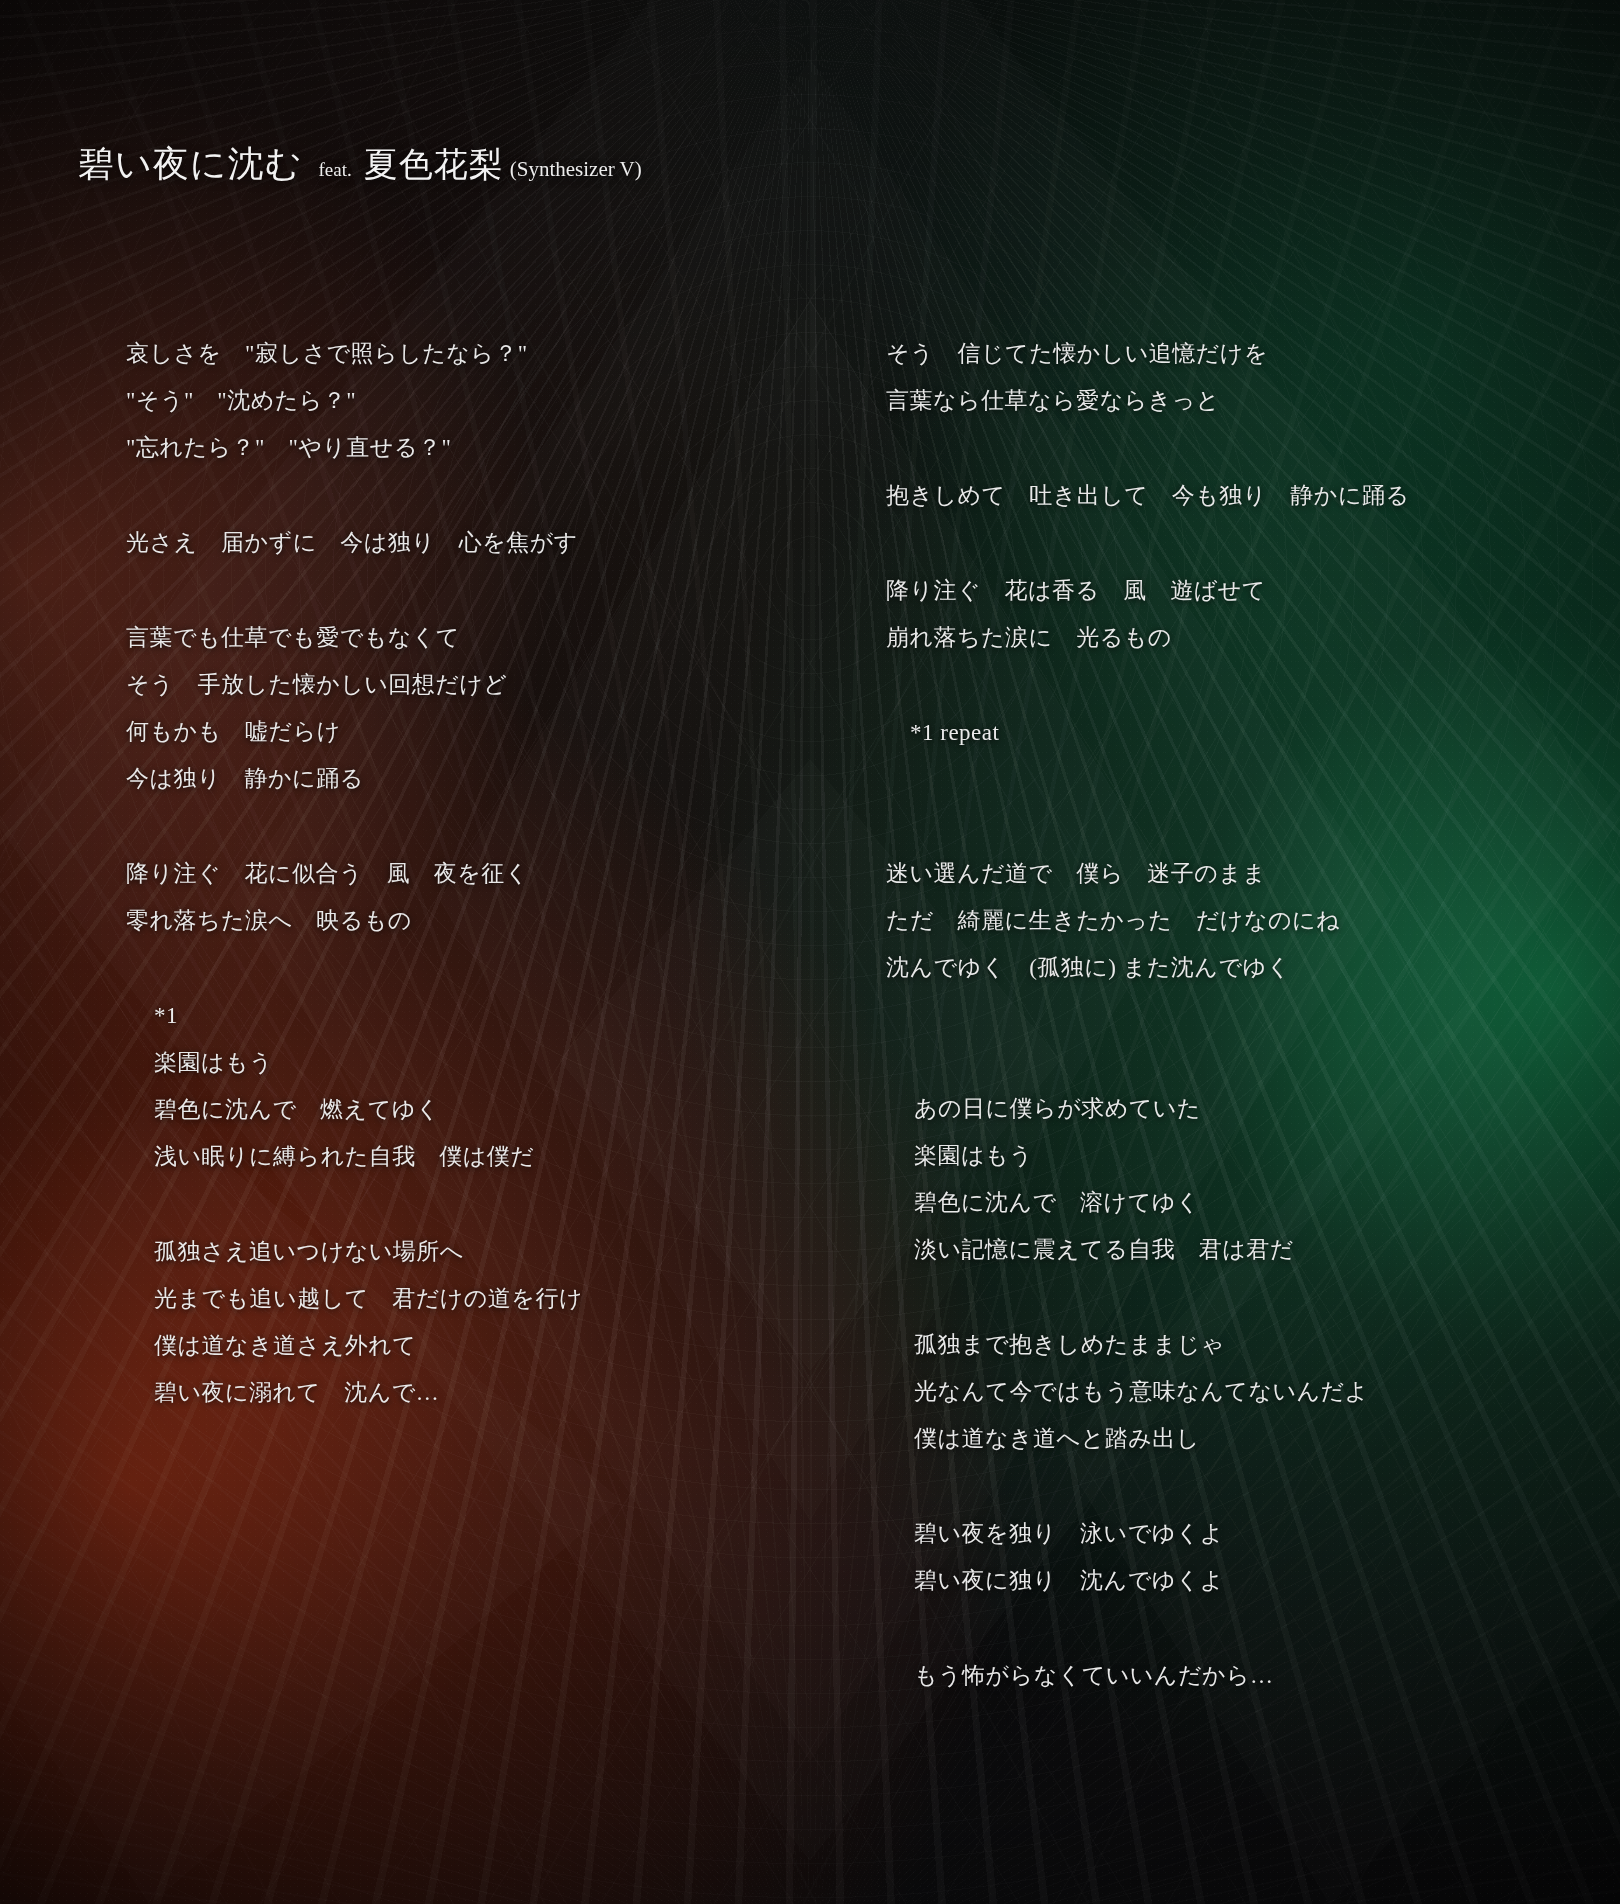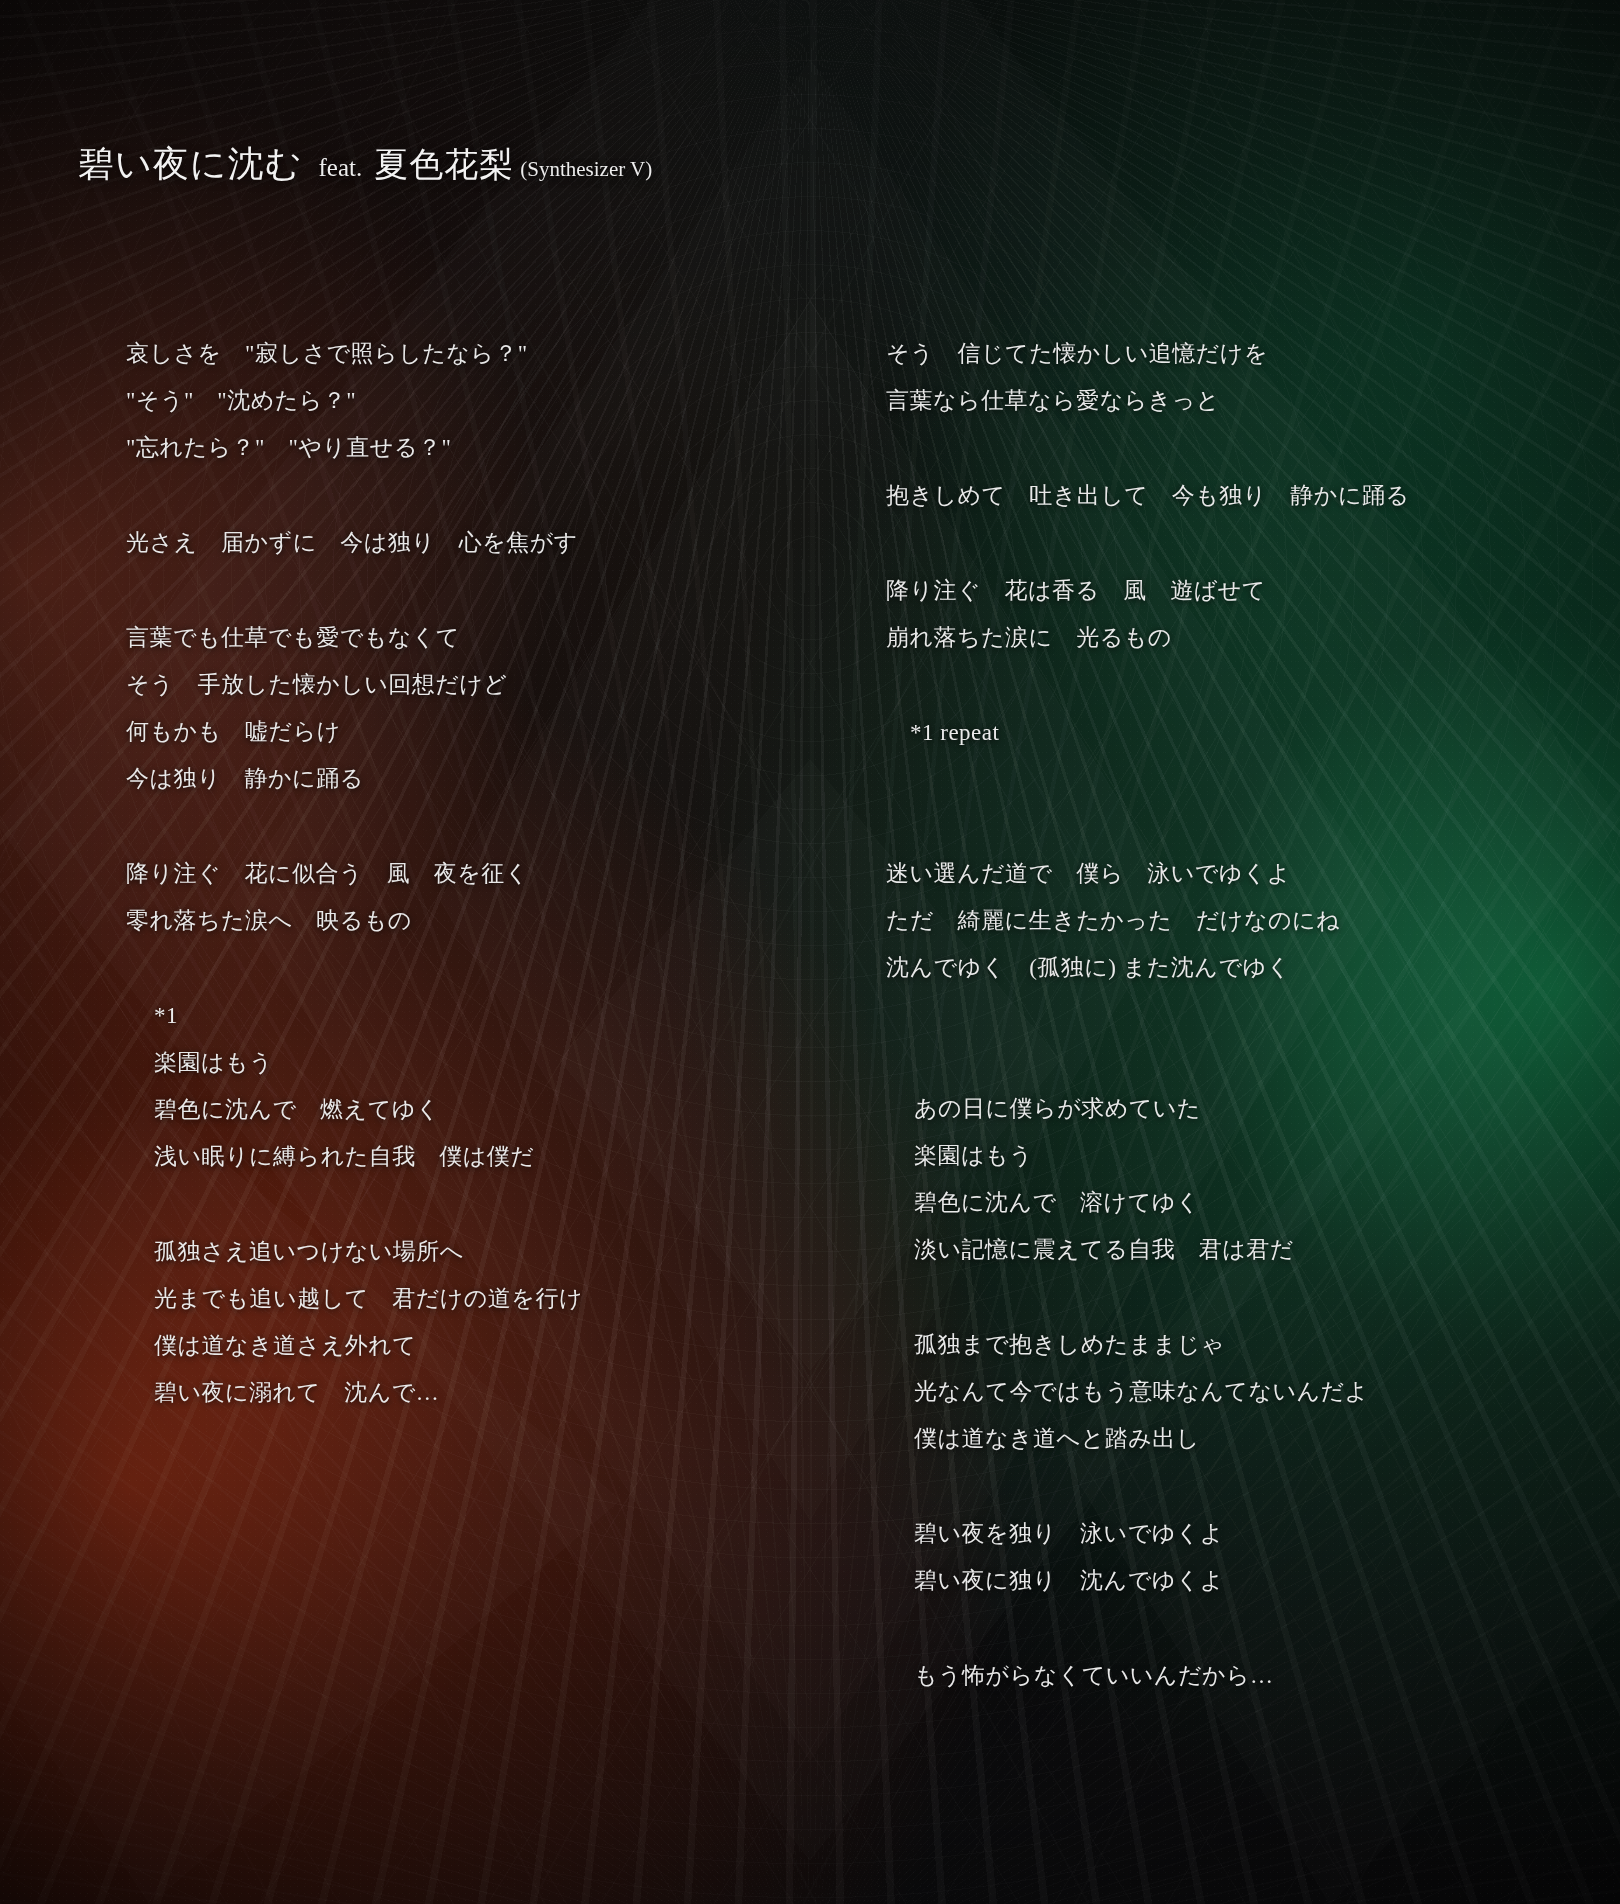--- a/index.html
+++ b/index.html
@@ -116,21 +116,21 @@
     align-items: baseline;
     white-space: nowrap;
     text-shadow: 0 2px 10px rgba(0,0,0,0.85);
   }
   .title-main {
     font-size: 36px;
     letter-spacing: 1px;
     color: #f2f2f2;
   }
   .title-feat {
-    font-size: 25px;
+    font-size: 19px;
     margin-left: 16px;
     color: #ededed;
     text-align: center;
   }
   .title-artist {
     font-size: 34px;
     margin-left: 12px;
     color: #f2f2f2;
     letter-spacing: 1px;
     text-align: right;
@@ -284,21 +284,21 @@
 
         <div class="spacer-sm"></div>
 
         <div class="block">
           <div class="line indent-2 marker">*1 repeat</div>
         </div>
 
         <div class="spacer-lg"></div>
 
         <div class="block">
-          <div class="line">迷い選んだ道で　僕ら　泳いでゆくよ</div>
+          <div class="line">迷い選んだ道で　僕ら　迷子のまま</div>
           <div class="line">ただ　綺麗に生きたかった　だけなのにね</div>
           <div class="line">沈んでゆく　(孤独に) また沈んでゆく</div>
         </div>
 
         <div class="spacer-lg"></div>
 
         <div class="block">
           <div class="line indent-1">あの日に僕らが求めていた</div>
           <div class="line indent-1">楽園はもう</div>
           <div class="line indent-1">碧色に沈んで　溶けてゆく</div>

